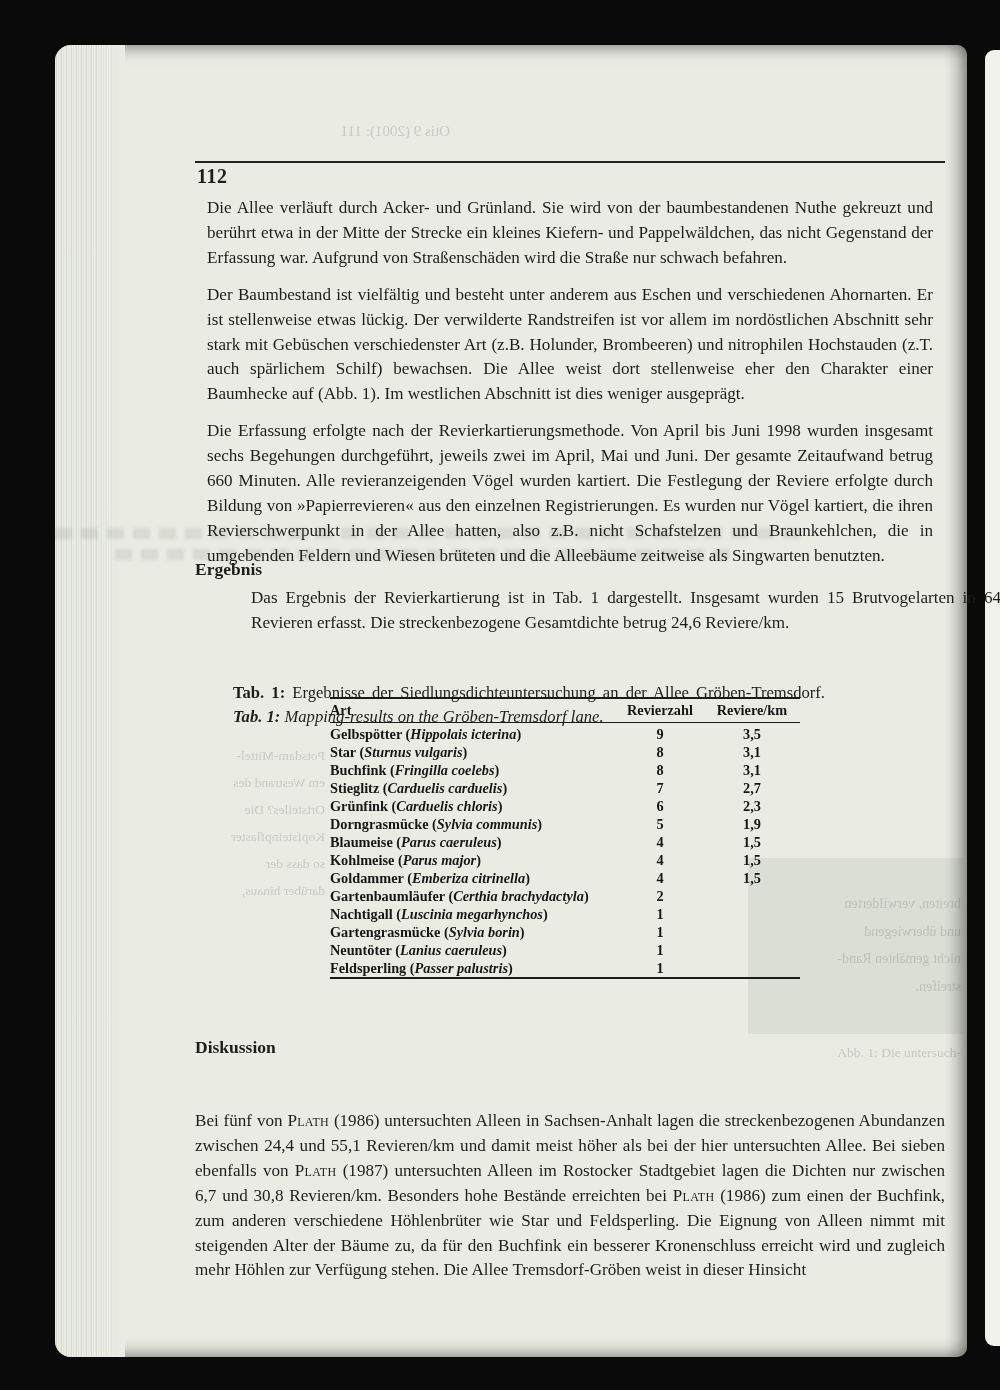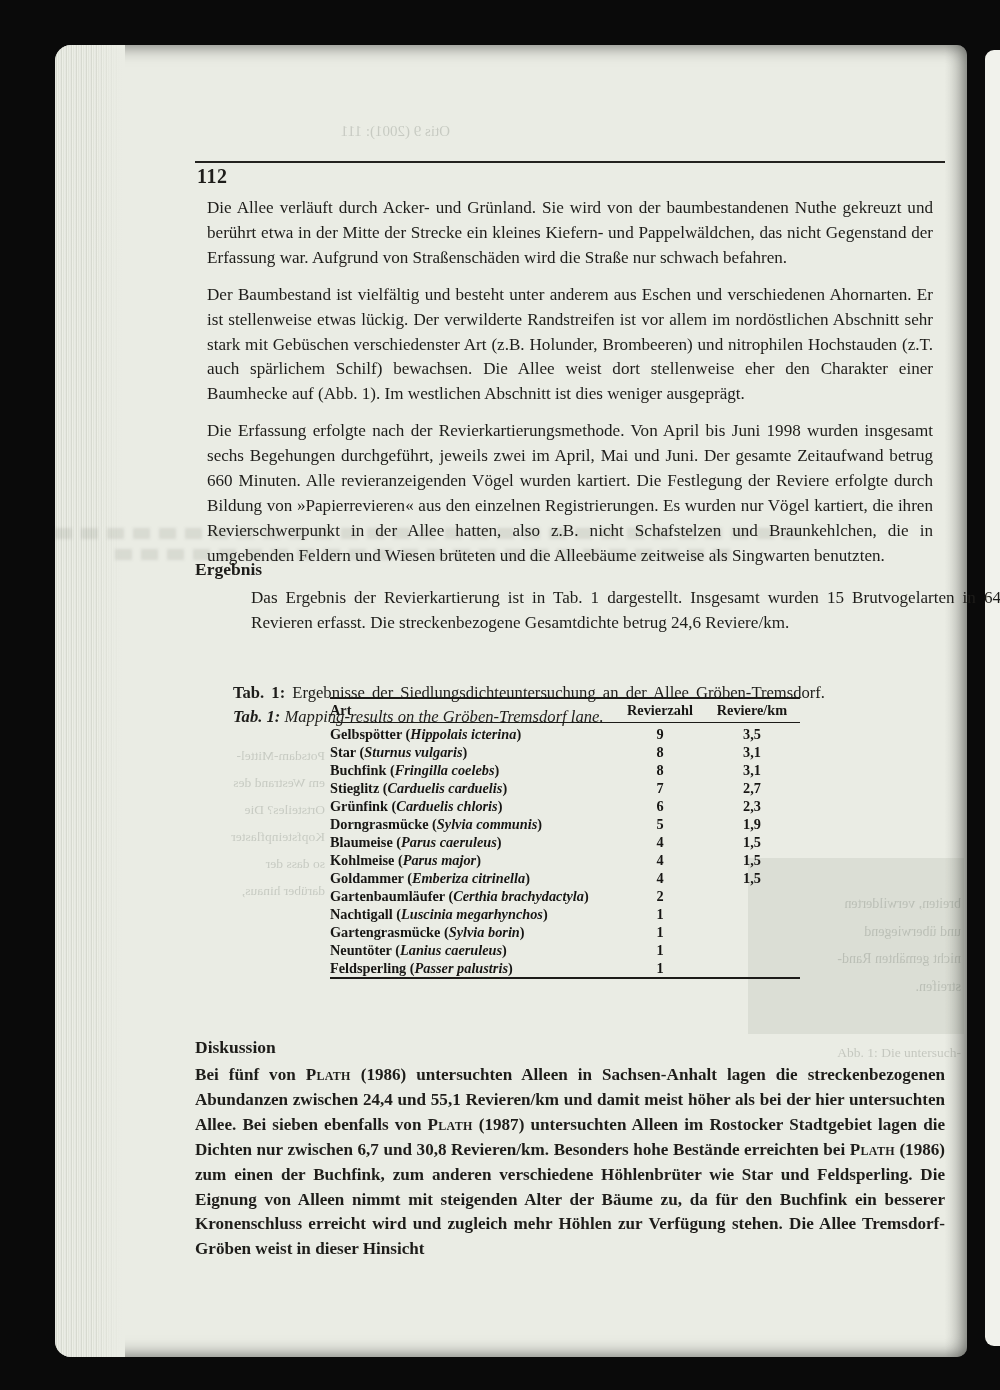--- a/index.html
+++ b/index.html
@@ -44,21 +44,21 @@
   }
   .bodytext p{margin:12px;}
   .flow1{position:absolute;left:0;top:139px;width:750px;}
   .heading{
     position:absolute;left:0;width:750px;text-align:left;
     font-size:17.5px;font-weight:700;
   }
   .h-ergebnis{top:514px;}
   .h-diskussion{top:992px;}
   .p-ergebnis{position:absolute;left:16px;top:541px;width:750px;margin-left:40px;}
-  .p-diskussion{position:absolute;left:0;top:1018px;width:750px;font-weight:bold;}
+  .p-diskussion{position:absolute;left:0;top:1064px;width:750px;}
   .sc{font-variant:small-caps;letter-spacing:.3px;}
   
   .tab-caption{
     position:absolute;left:38px;top:596px;width:592px;
     font-size:16.6px;line-height:23.6px;text-align:justify;margin-top:40px;
   }
   .tab-caption .blab{font-weight:700;}
   .tab-caption .bilab{font-weight:700;font-style:italic;}
   .tab-caption .en{font-style:italic;}
   

